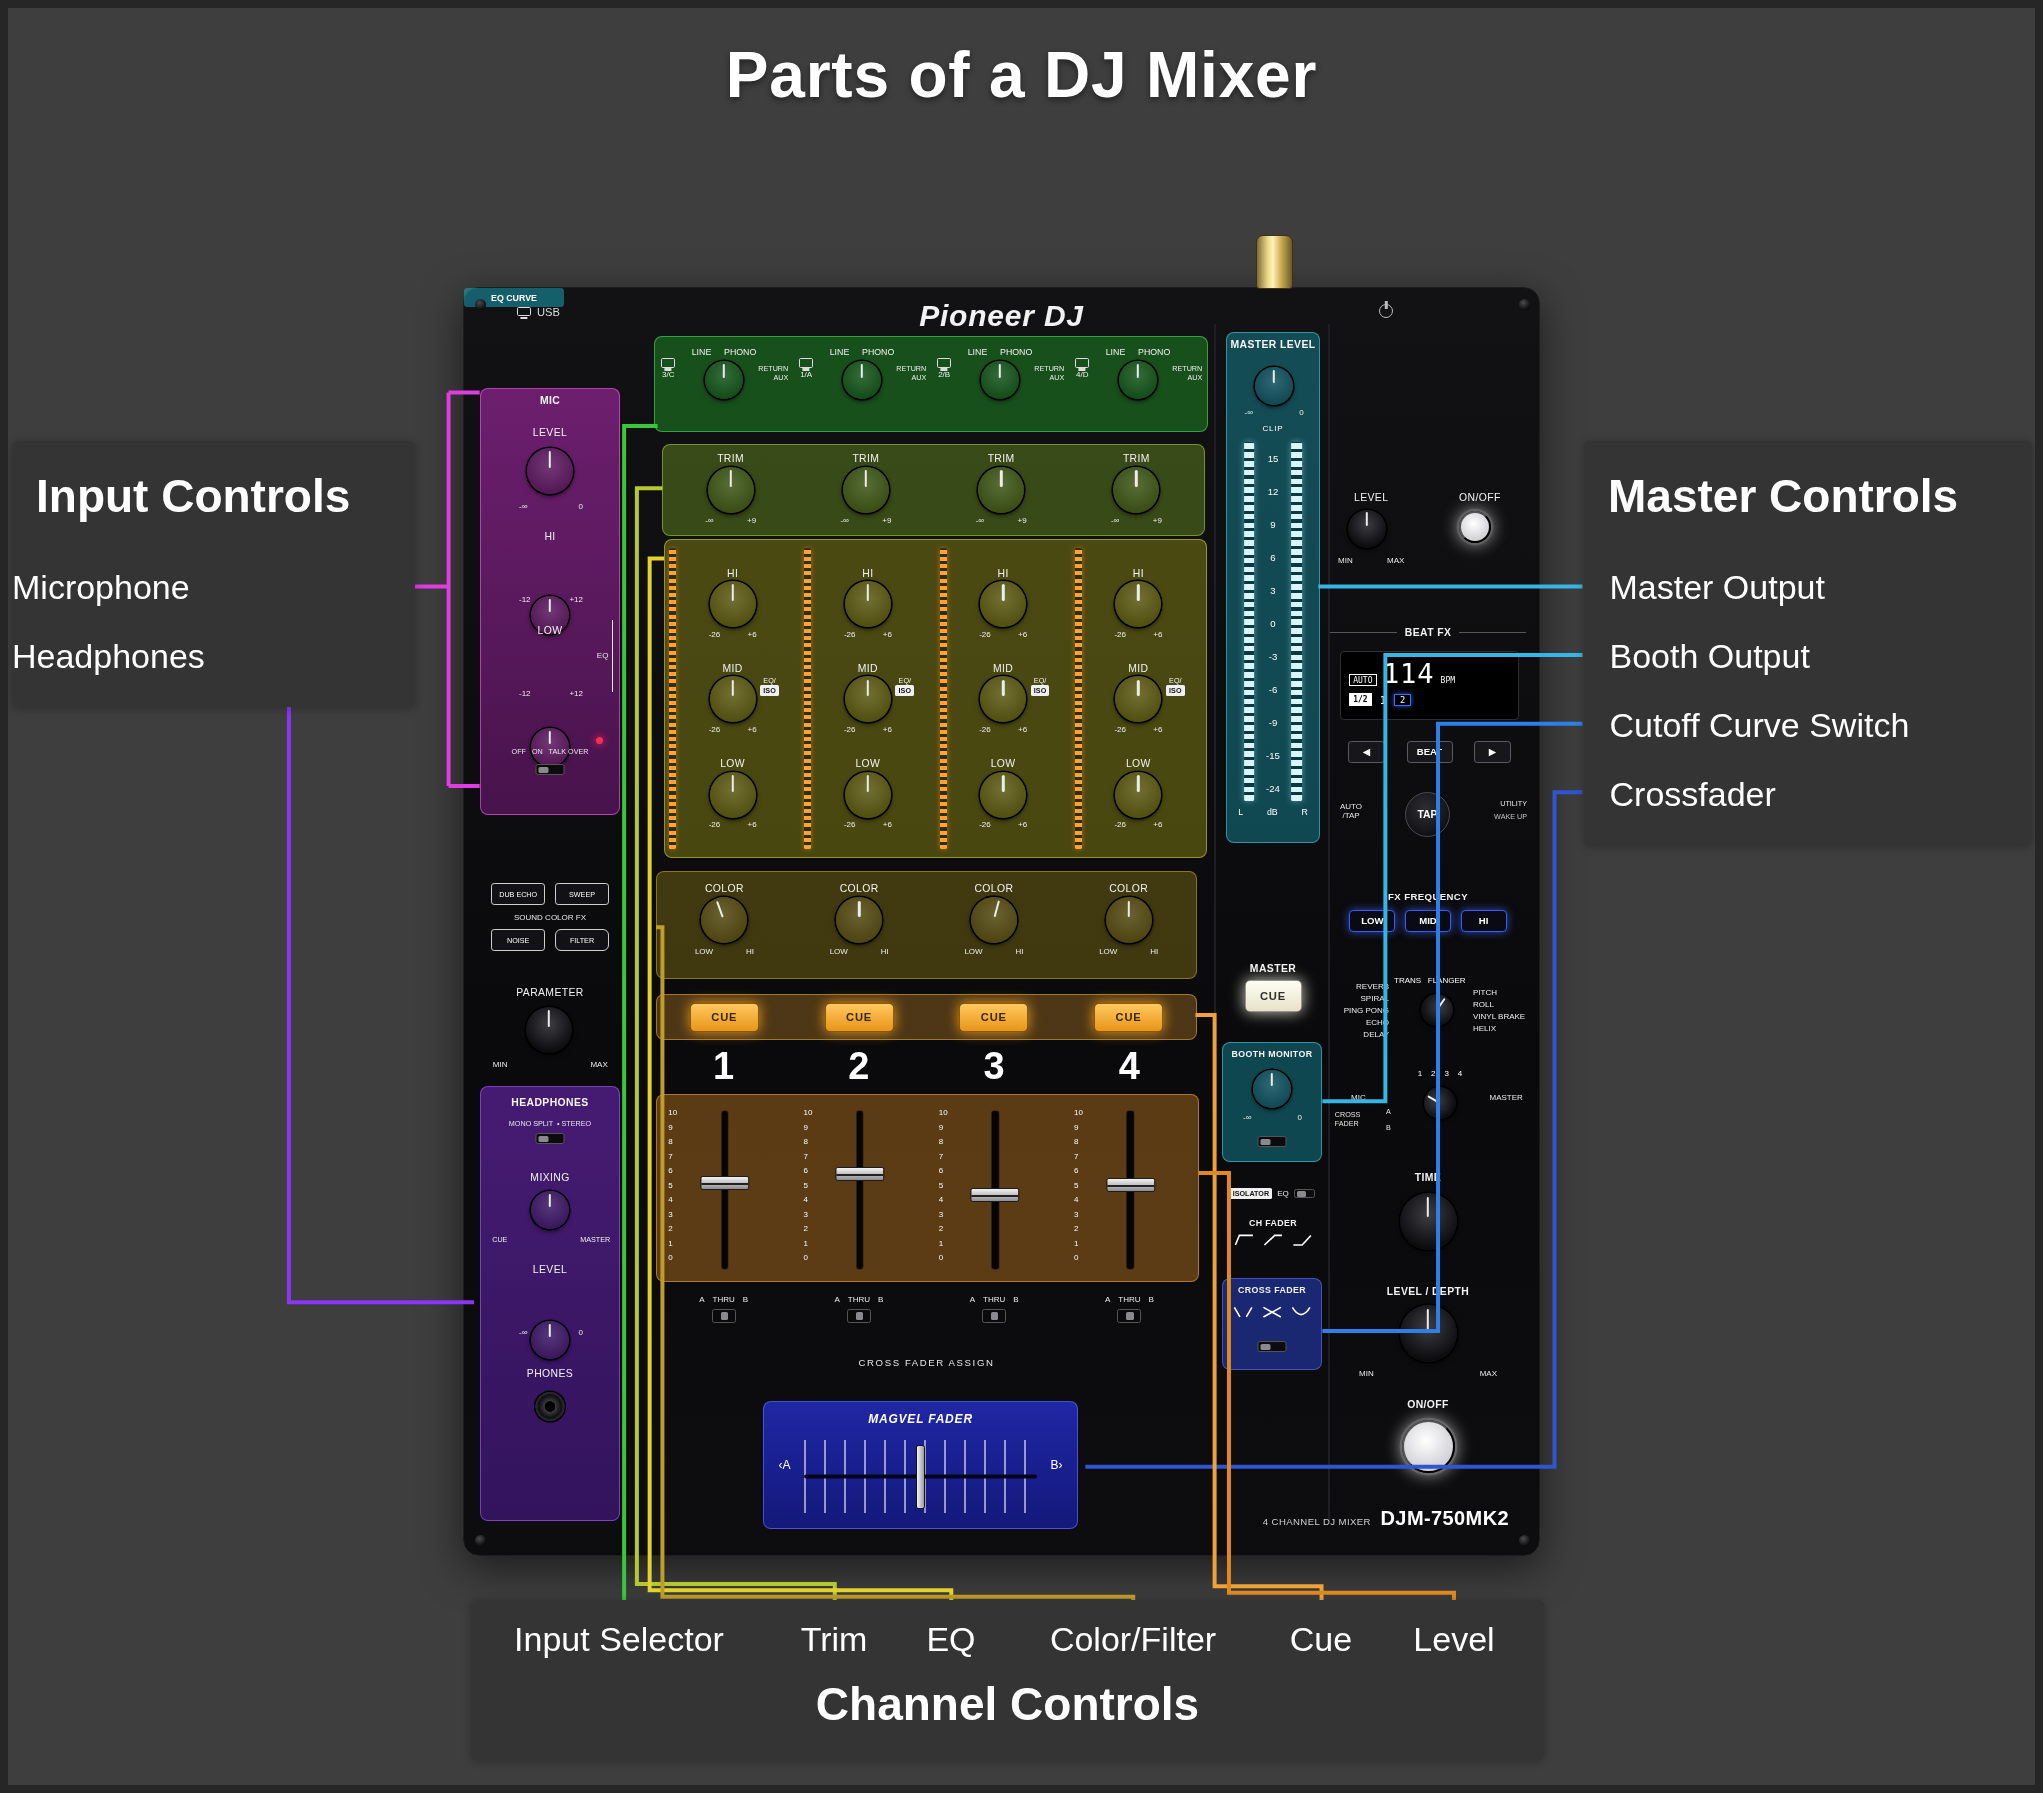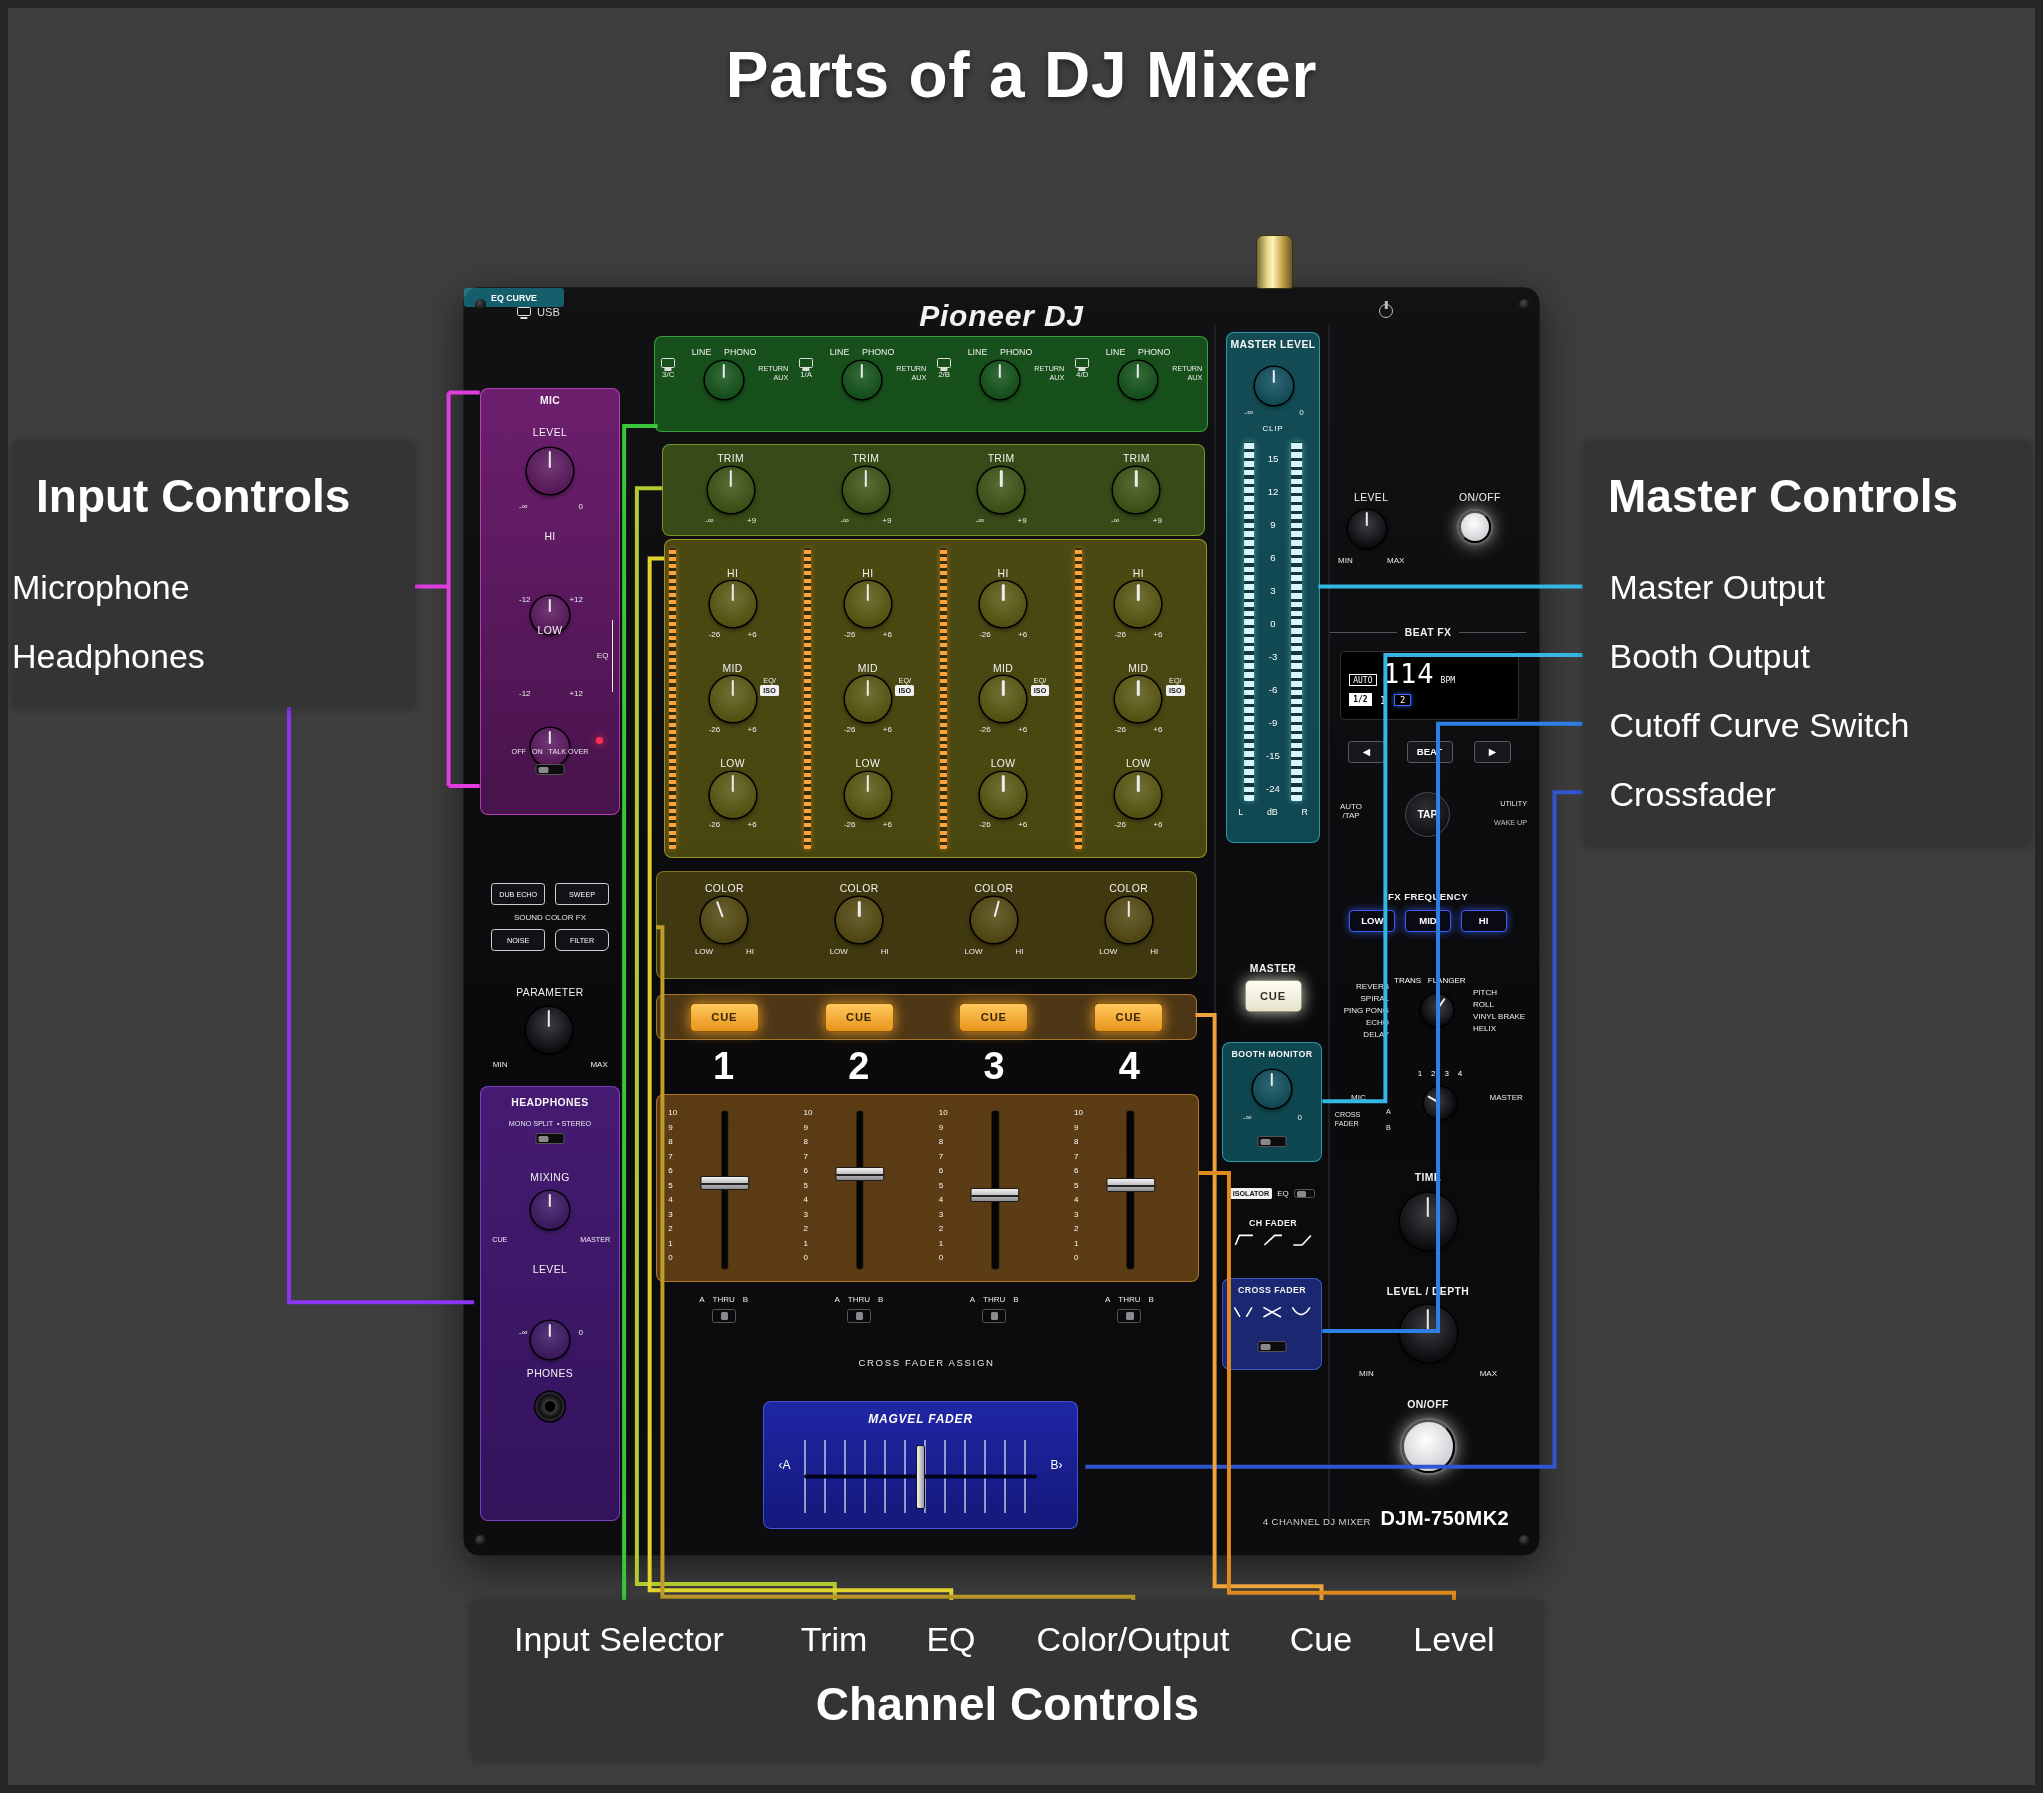--- a/index.html
+++ b/index.html
@@ -735,21 +735,21 @@
     <button class="bbtn wide">BEAT</button>
     <button class="bbtn">▶</button>
   </div>
 
   <div class="abs" style="left:868px;top:501px;width:195px;height:56px">
     <div class="abs micro preline" style="left:0;top:12.8px;width:38px;text-align:center">AUTO
 /TAP</div>
     <button class="tapbtn abs" style="left:73px;top:3.2px">TAP</button>
     <div class="abs micro" style="right:0;top:9.6px;width:51px;text-align:right;font-size:7.2px">
       <div>UTILITY</div>
-      <div style="margin-top:10px;opacity:.8">WAKE UP</div>
+      <div style="margin-top:4px;opacity:.8">WAKE UP</div>
     </div>
   </div>
 
   <div class="abs" style="left:866px;top:603px;width:196px;text-align:center">
     <div class="klab" style="font-size:9.6px;font-weight:bold">FX FREQUENCY</div>
     <div style="display:flex;justify-content:center;gap:9.6px;margin-top:8px">
       <button class="freqbtn">LOW</button>
       <button class="freqbtn">MID</button>
       <button class="freqbtn">HI</button>
     </div>
@@ -824,20 +824,20 @@
   <div class="pitem">Master Output</div>
   <div class="pitem">Booth Output</div>
   <div class="pitem">Cutoff Curve Switch</div>
   <div class="pitem">Crossfader</div>
 </aside>
 
 <section class="panel panel-bottom">
   <div class="bitem" style="left:148px">Input Selector</div>
   <div class="bitem" style="left:363px">Trim</div>
   <div class="bitem" style="left:480px">EQ</div>
-  <div class="bitem" style="left:662px">Color/Output</div>
+  <div class="bitem" style="left:662px">Color/Filter</div>
   <div class="bitem" style="left:850px">Cue</div>
   <div class="bitem" style="left:983px">Level</div>
   <div class="bheading">Channel Controls</div>
 </section>
 
 <div class="frame"></div>
 
 
 </body></html>

